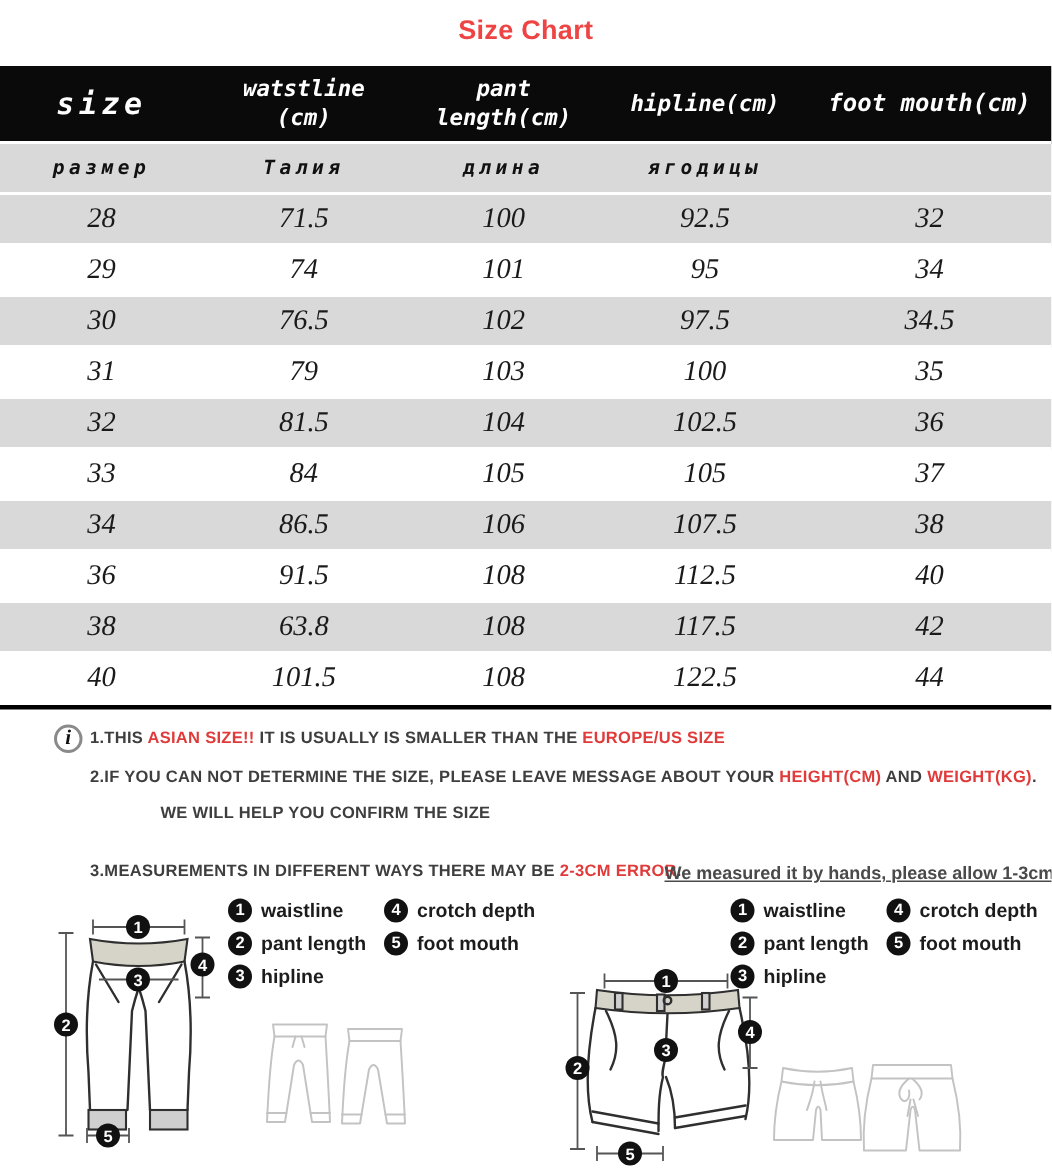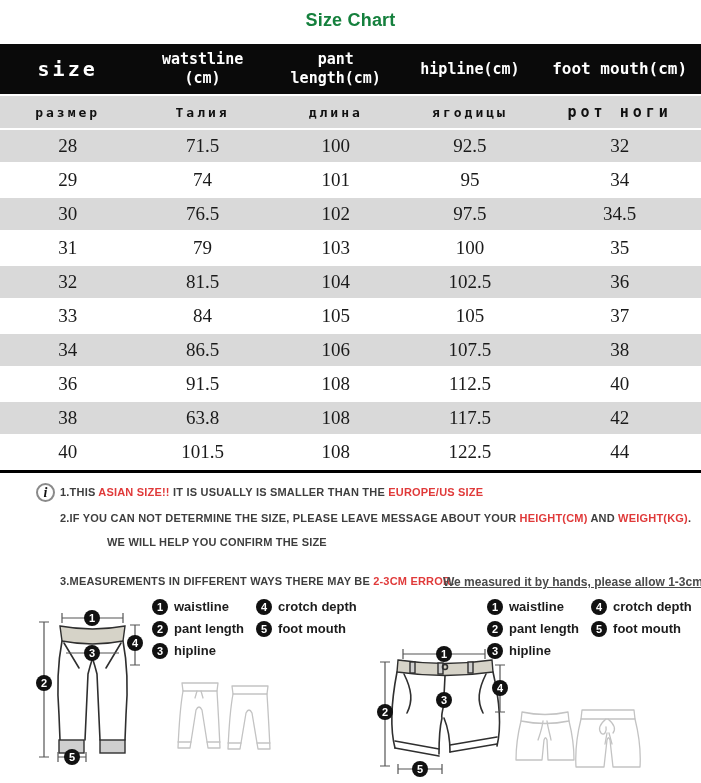--- a/index.html
+++ b/index.html
@@ -4,27 +4,27 @@
 <style>
   * { margin:0; padding:0; box-sizing:border-box; }
   body { background:#fff; }
   .page {
     position:relative; width:701px; height:783px; background:#fff;
     font-family:"Liberation Sans", sans-serif; overflow:hidden;
   }
   
   .title {
     text-align:center; padding-top:10px; height:44px;
-    font-size:18px; font-weight:bold; color:#15803d; letter-spacing:.2px;
+    font-size:18px; font-weight:bold; color:#ef4444; letter-spacing:.2px;
   }
   
   .size-table { width:701px; }
   .tr { display:flex; width:100%; }
   .c0{width:19.3%;} .c1{width:19.2%;} .c2{width:18.8%;} .c3{width:19.5%;} .c4{width:23.2%;}
-  .cell { display:flex; flex-direction:column; align-items:center; justify-content:center; text-align:right; }
+  .cell { display:flex; flex-direction:column; align-items:center; justify-content:center; text-align:right;font-style:italic; }
   .thead {
     height:52px; background:#0a0a0a; color:#fff;
     font-family:"DejaVu Sans Mono", monospace; font-weight:bold;
     border-bottom:2px solid #fff;
   }
   .thead .cell { font-size:15px; line-height:1.25; }
   .thead .c0 { font-size:20px; letter-spacing:3px; }
   .thead .c4 { font-size:16px; }
   .subhead {
     height:34px; background:#d9d9d9; color:#111;
@@ -106,21 +106,20 @@
         <span>length(cm)</span>
       </div>
       <div class="cell c3">hipline(cm)</div>
       <div class="cell c4">foot mouth(cm)</div>
     </div>
     <div class="tr subhead">
       <div class="cell c0">размер</div>
       <div class="cell c1">Талия</div>
       <div class="cell c2">длина</div>
       <div class="cell c3">ягодицы</div>
-      <div class="cell c4">рот ноги</div>
     </div>
 
     <div class="tr drow">
       <div class="cell c0">28</div>
       <div class="cell c1">71.5</div>
       <div class="cell c2">100</div>
       <div class="cell c3">92.5</div>
       <div class="cell c4">32</div>
     </div>
     <div class="tr drow">

